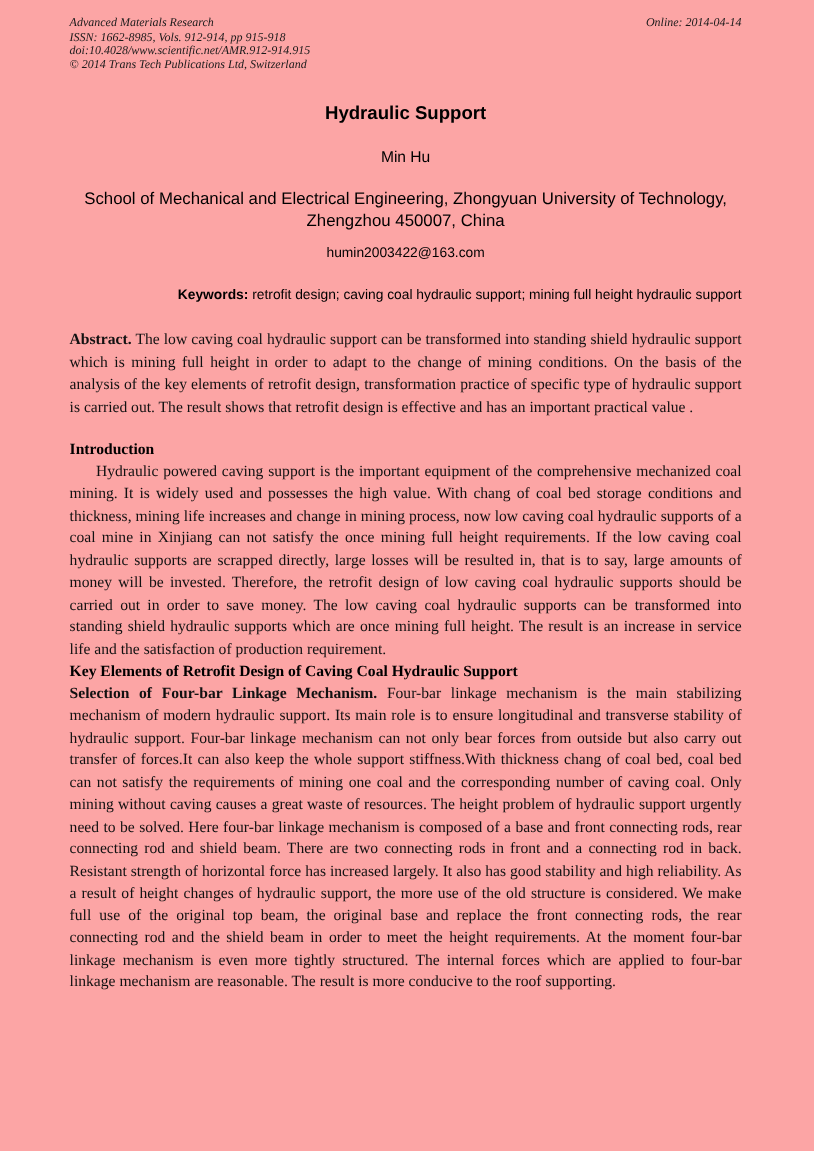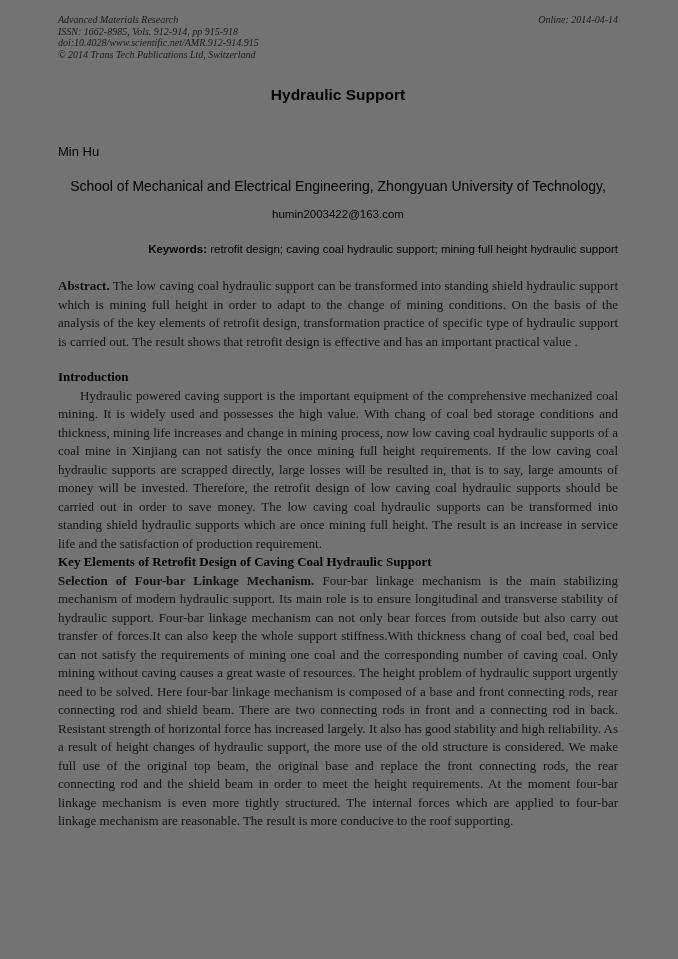--- a/index.html
+++ b/index.html
@@ -4,21 +4,21 @@
 <style>
   html, body {
     margin: 0;
     padding: 0;
     background: #ffffff;
   }
   .page {
     position: relative;
     width: 678px;
     height: 959px;
-    background: #737373;
+    background: #fca5a5;
     color: #141414;
     box-sizing: border-box;
     padding: 14px 60px 0 58px;
     overflow: hidden;
     font-family: "Liberation Serif", serif;
   }
   
   .header-meta {
     display: flex;
     justify-content: space-between;
@@ -45,22 +45,22 @@
   .title-line2 {
     margin-top: 25px;
     text-align: center;
     font-family: "Liberation Sans", sans-serif;
     font-weight: bold;
     font-size: 15.5px;
     line-height: 19px;
     color: #000;
   }
   .author {
-    margin-top: 40px;
-    text-align: left;
+    margin-top: 19px;
+    text-align: center;
     font-family: "Liberation Sans", sans-serif;
     font-size: 13px;
     line-height: 16px;
     color: #000;
   }
   .affiliation {
     margin-top: 17px;
     text-align: center;
     font-family: "Liberation Sans", sans-serif;
     font-size: 14px;
@@ -123,20 +123,21 @@
     </div>
     <div class="meta-right">Online: 2014-04-14</div>
   </div>
 
   <div class="title-line2">Hydraulic Support</div>
 
   <div class="author">Min Hu</div>
 
   <div class="affiliation">
     <span>School of Mechanical and Electrical Engineering, Zhongyuan University of Technology,</span>
+    <span>Zhengzhou 450007, China</span>
   </div>
 
   <div class="email">humin2003422@163.com</div>
 
   <p class="keywords"><span class="kw-label">Keywords:</span><span> retrofit design; caving coal hydraulic support; mining full height hydraulic support</span></p>
 
   <p class="body-par abstract"><span class="lead-bold">Abstract.</span><span> The low caving coal hydraulic support can be transformed into standing shield hydraulic support which is mining full height in order to adapt to the change of mining conditions. On the basis of the analysis of the key elements of retrofit design, transformation practice of specific type of hydraulic support is carried out. The result shows that retrofit design is effective and has an important practical value .</span></p>
 
   <h2 class="sec-heading">Introduction</h2>
   <p class="body-par indent-first">Hydraulic powered caving  support  is  the  important  equipment  of the  comprehensive mechanized coal mining. It is widely used and  possesses the high value. With chang of coal bed storage conditions and thickness, mining life increases and change in mining process, now low caving coal hydraulic supports of a coal mine in Xinjiang can not satisfy the once mining full height requirements. If the low caving coal hydraulic supports are scrapped directly, large losses will be resulted in, that is to say, large amounts of money will be invested. Therefore, the retrofit design of low caving coal hydraulic supports should be carried out in order to save money. The low caving coal hydraulic supports can be transformed into standing shield hydraulic supports which are once mining full height. The result is an increase in service life and the satisfaction of production requirement.</p>

